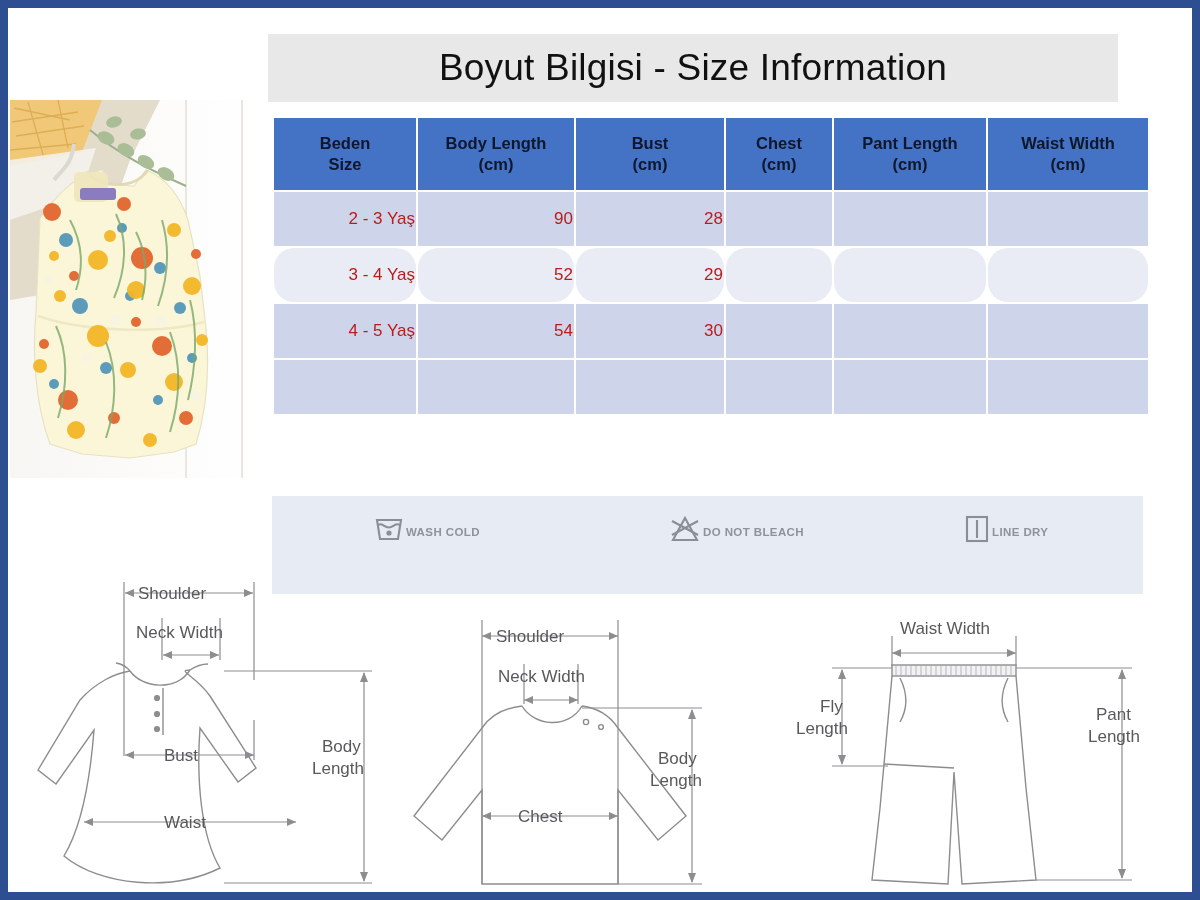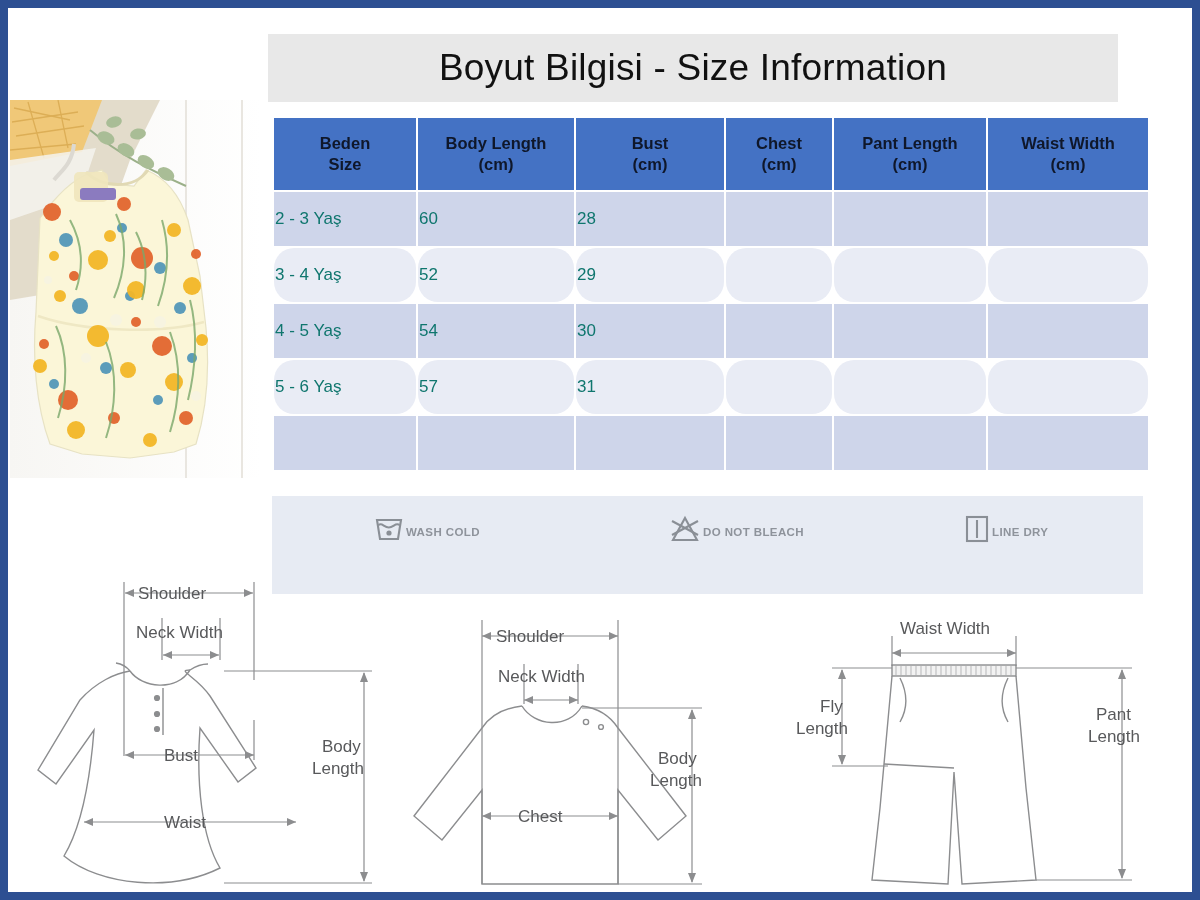--- a/index.html
+++ b/index.html
@@ -40,22 +40,22 @@
     border-collapse:separate;border-spacing:2px 2px;
     table-layout:fixed;
   }
   .table th{
     background:#4472c4;color:#0f172a;
     font-size:16.5px;font-weight:bold;line-height:1.25;
     height:72px;vertical-align:middle;text-align:center;
     padding:0 4px;
   }
   .table td{
-    height:52px;text-align:left;vertical-align:middle;
-    font-size:17px;color:#0f766e;
+    height:52px;text-align:right;vertical-align:middle;
+    font-size:17px;color:#b91c1c;
   }
   .row-a td{background:#ced5ea;}
   .row-b td{background:#e9ecf5;border-radius:20px;}
   .table col.c0{width:142px;}
   .table col.c1{width:156px;}
   .table col.c2{width:148px;}
   .table col.c3{width:106px;}
   .table col.c4{width:152px;}
   .table col.c5{width:160px;}
 
@@ -248,46 +248,38 @@
         </th>
         <th>
           <div>Waist Width</div>
           <div>(cm)</div>
         </th>
       </tr>
     </thead>
     <tbody>
       <tr class="row-a">
         <td>2 - 3 Yaş</td>
-        <td>60</td>
+        <td>90</td>
         <td>28</td>
         <td></td>
         <td></td>
         <td></td>
       </tr>
       <tr class="row-b">
         <td>3 - 4 Yaş</td>
         <td>52</td>
         <td>29</td>
         <td></td>
         <td></td>
         <td></td>
       </tr>
       <tr class="row-a">
         <td>4 - 5 Yaş</td>
         <td>54</td>
         <td>30</td>
-        <td></td>
-        <td></td>
-        <td></td>
-      </tr>
-      <tr class="row-b">
-        <td>5 - 6 Yaş</td>
-        <td>57</td>
-        <td>31</td>
         <td></td>
         <td></td>
         <td></td>
       </tr>
       <tr class="row-a">
         <td></td>
         <td></td>
         <td></td>
         <td></td>
         <td></td>

